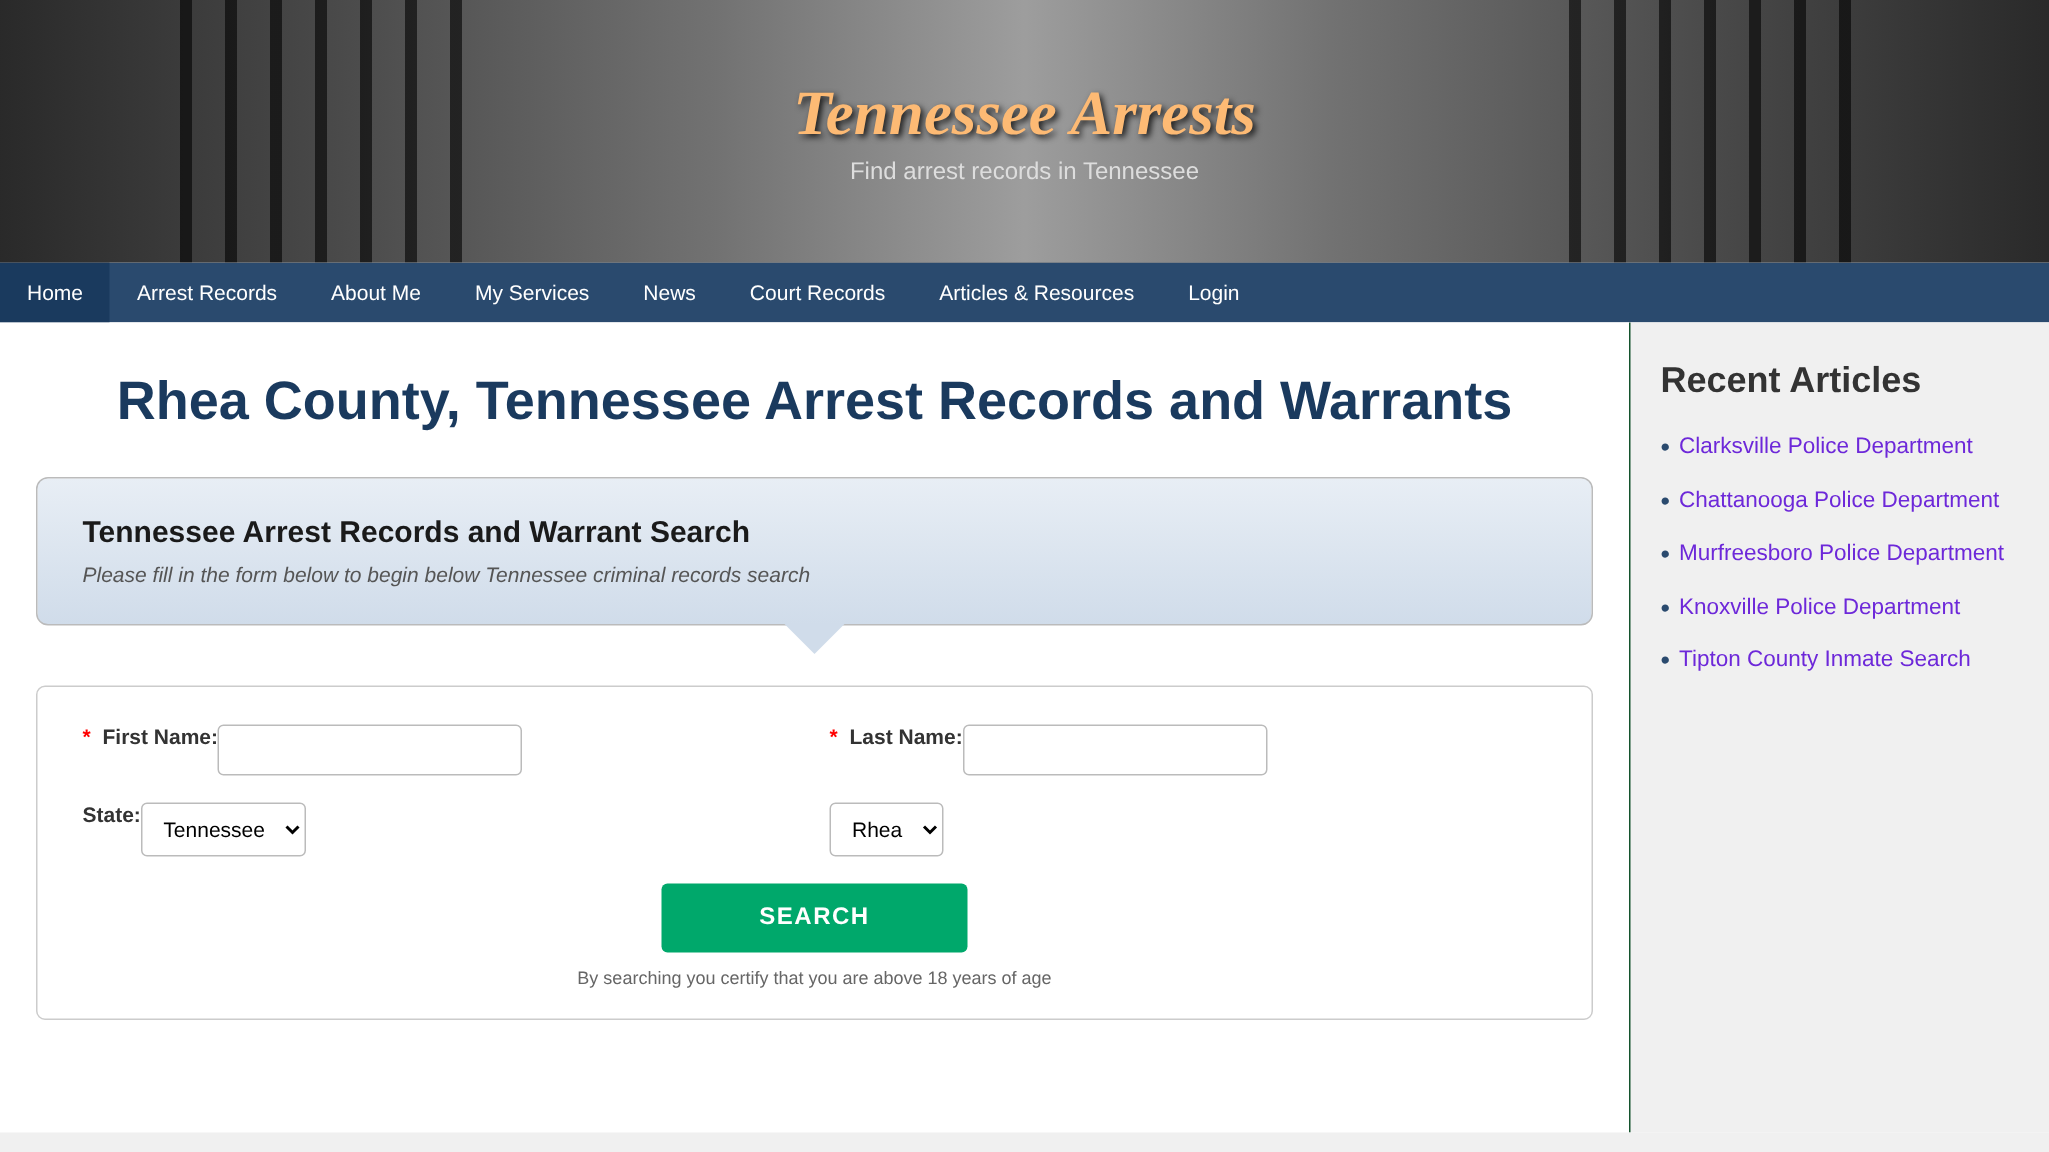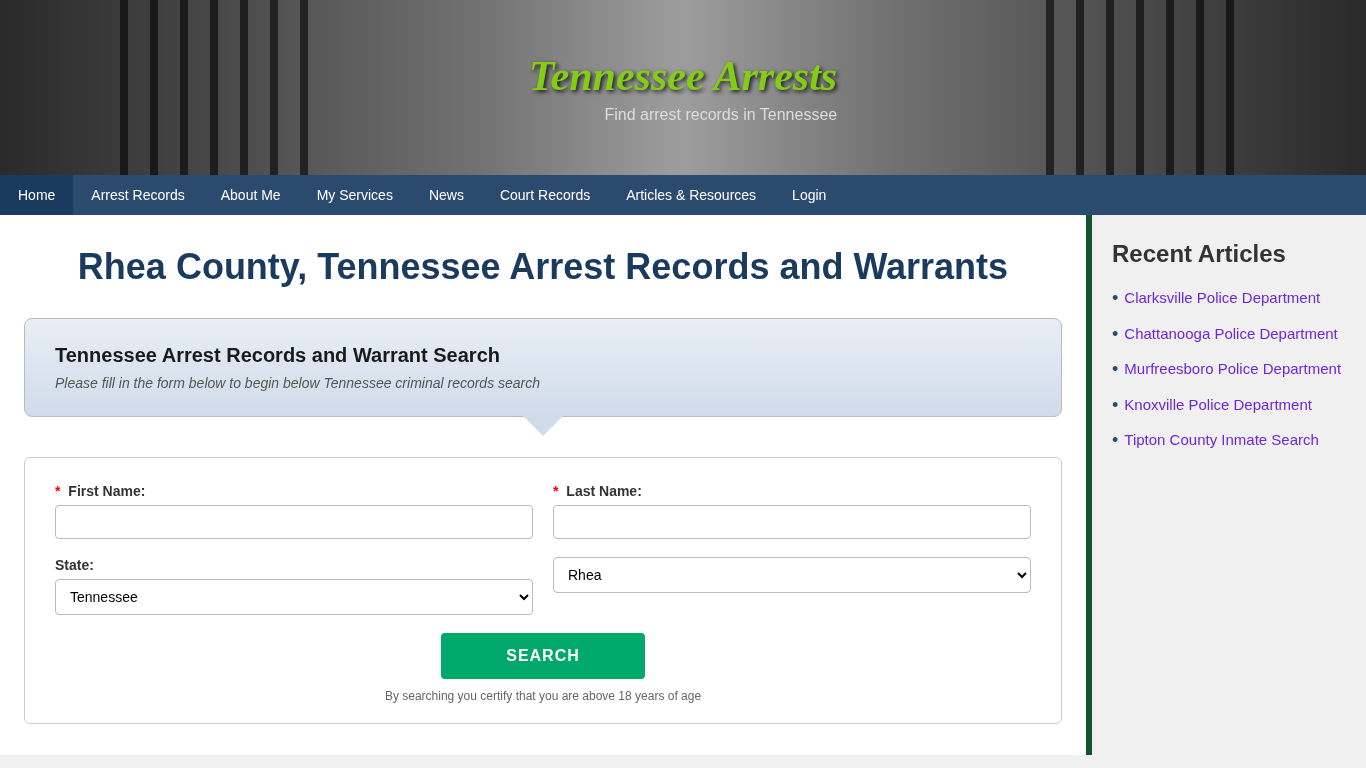--- a/index.html
+++ b/index.html
@@ -48,29 +48,28 @@
     }
     .header-text {
       position: relative;
       text-align: center;
       z-index: 2;
     }
     .site-title {
       font-size: 42px;
       font-style: italic;
       font-weight: bold;
-      color: #84cc16;
+      color: #fdba74;
       text-shadow: 2px 2px 4px rgba(0,0,0,0.8);
       font-family: Georgia, serif;
     }
     .site-subtitle {
       font-size: 16px;
       color: #ddd;
       margin-top: 6px;
-      text-align: right;
     }
 
     
     .main-nav {
       background: #2a4a6e;
       display: flex;
       align-items: flex-start;
     }
     .nav-item {
       color: #fff;
@@ -96,21 +95,21 @@
     }
     .main-content {
       flex: 1;
       padding: 30px 24px;
       background: #fff;
     }
     .sidebar {
       width: 280px;
       background: #f0f0f0;
       padding: 25px 20px;
-      border-left: 6px solid #14532d;
+      border-left: 1px solid #14532d;
     }
 
     
     .page-heading {
       font-size: 36px;
       font-weight: bold;
       color: #1a3a5e;
       text-align: center;
       margin-bottom: 30px;
       line-height: 1.2;
@@ -159,21 +158,20 @@
       margin-top: 20px;
     }
     .form-row {
       display: flex;
       gap: 20px;
       margin-bottom: 18px;
     }
     .form-group {
       flex: 1;
       display: flex;
-      flex-direction: column;
     }
     .form-label {
       font-size: 14px;
       font-weight: bold;
       color: #333;
       margin-bottom: 6px;
     }
     .required-star {
       color: red;
       margin-right: 4px;

